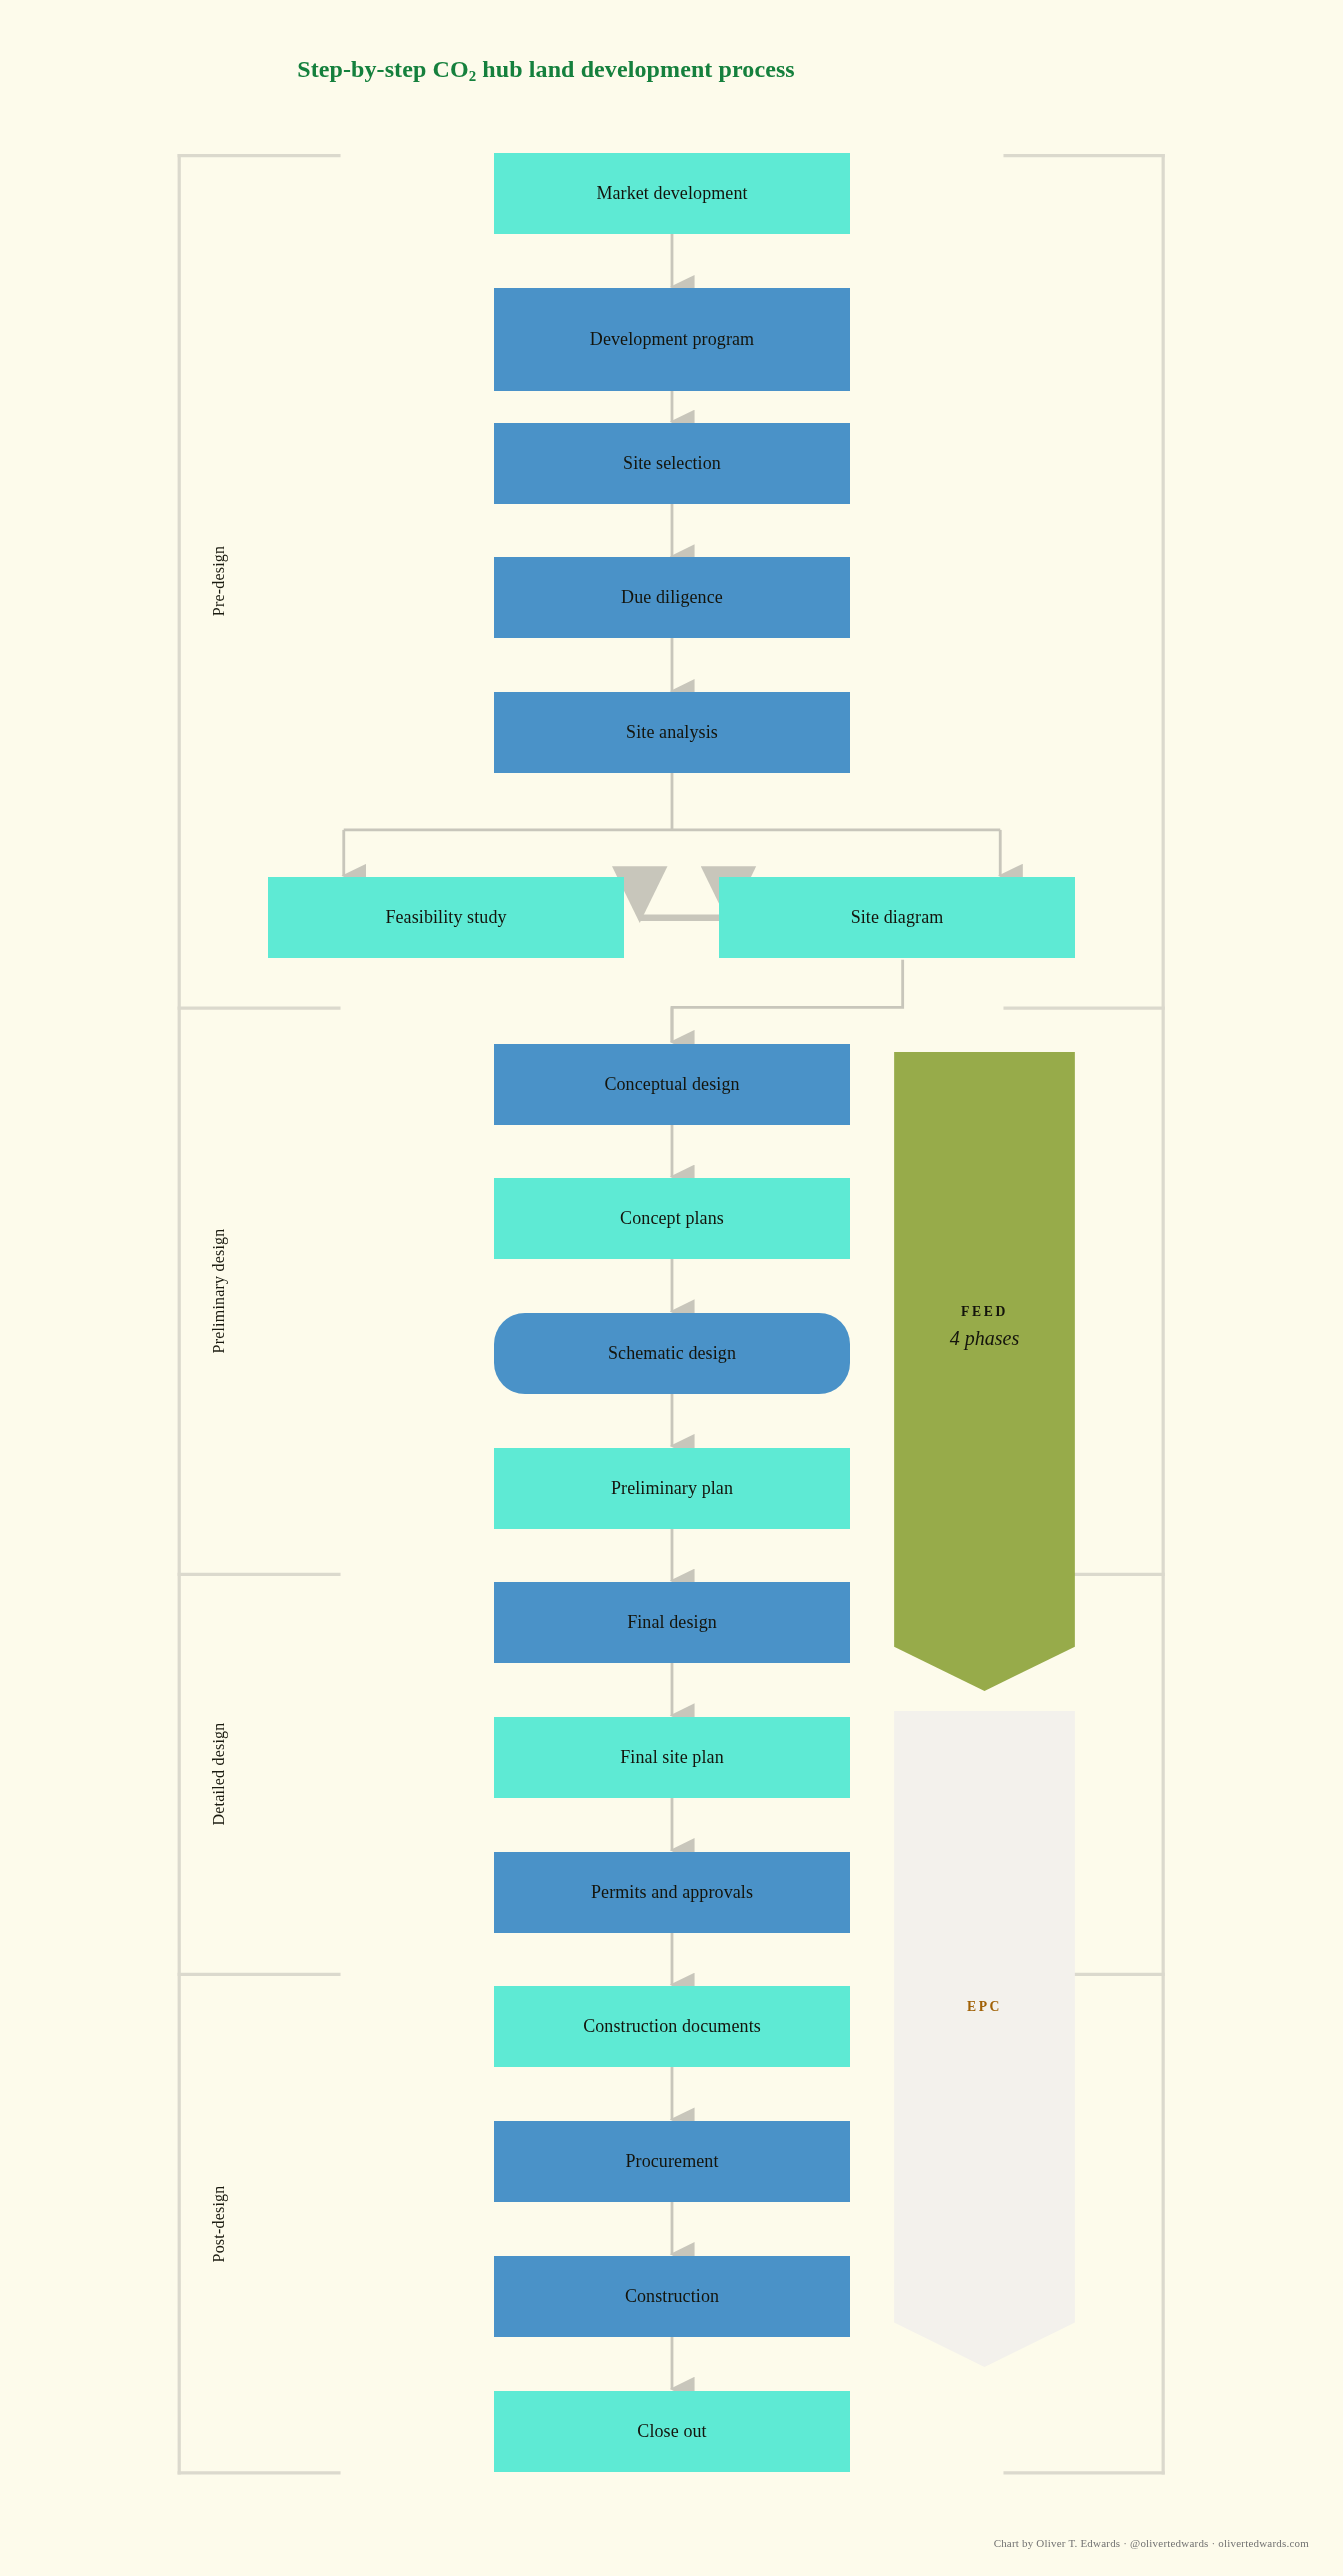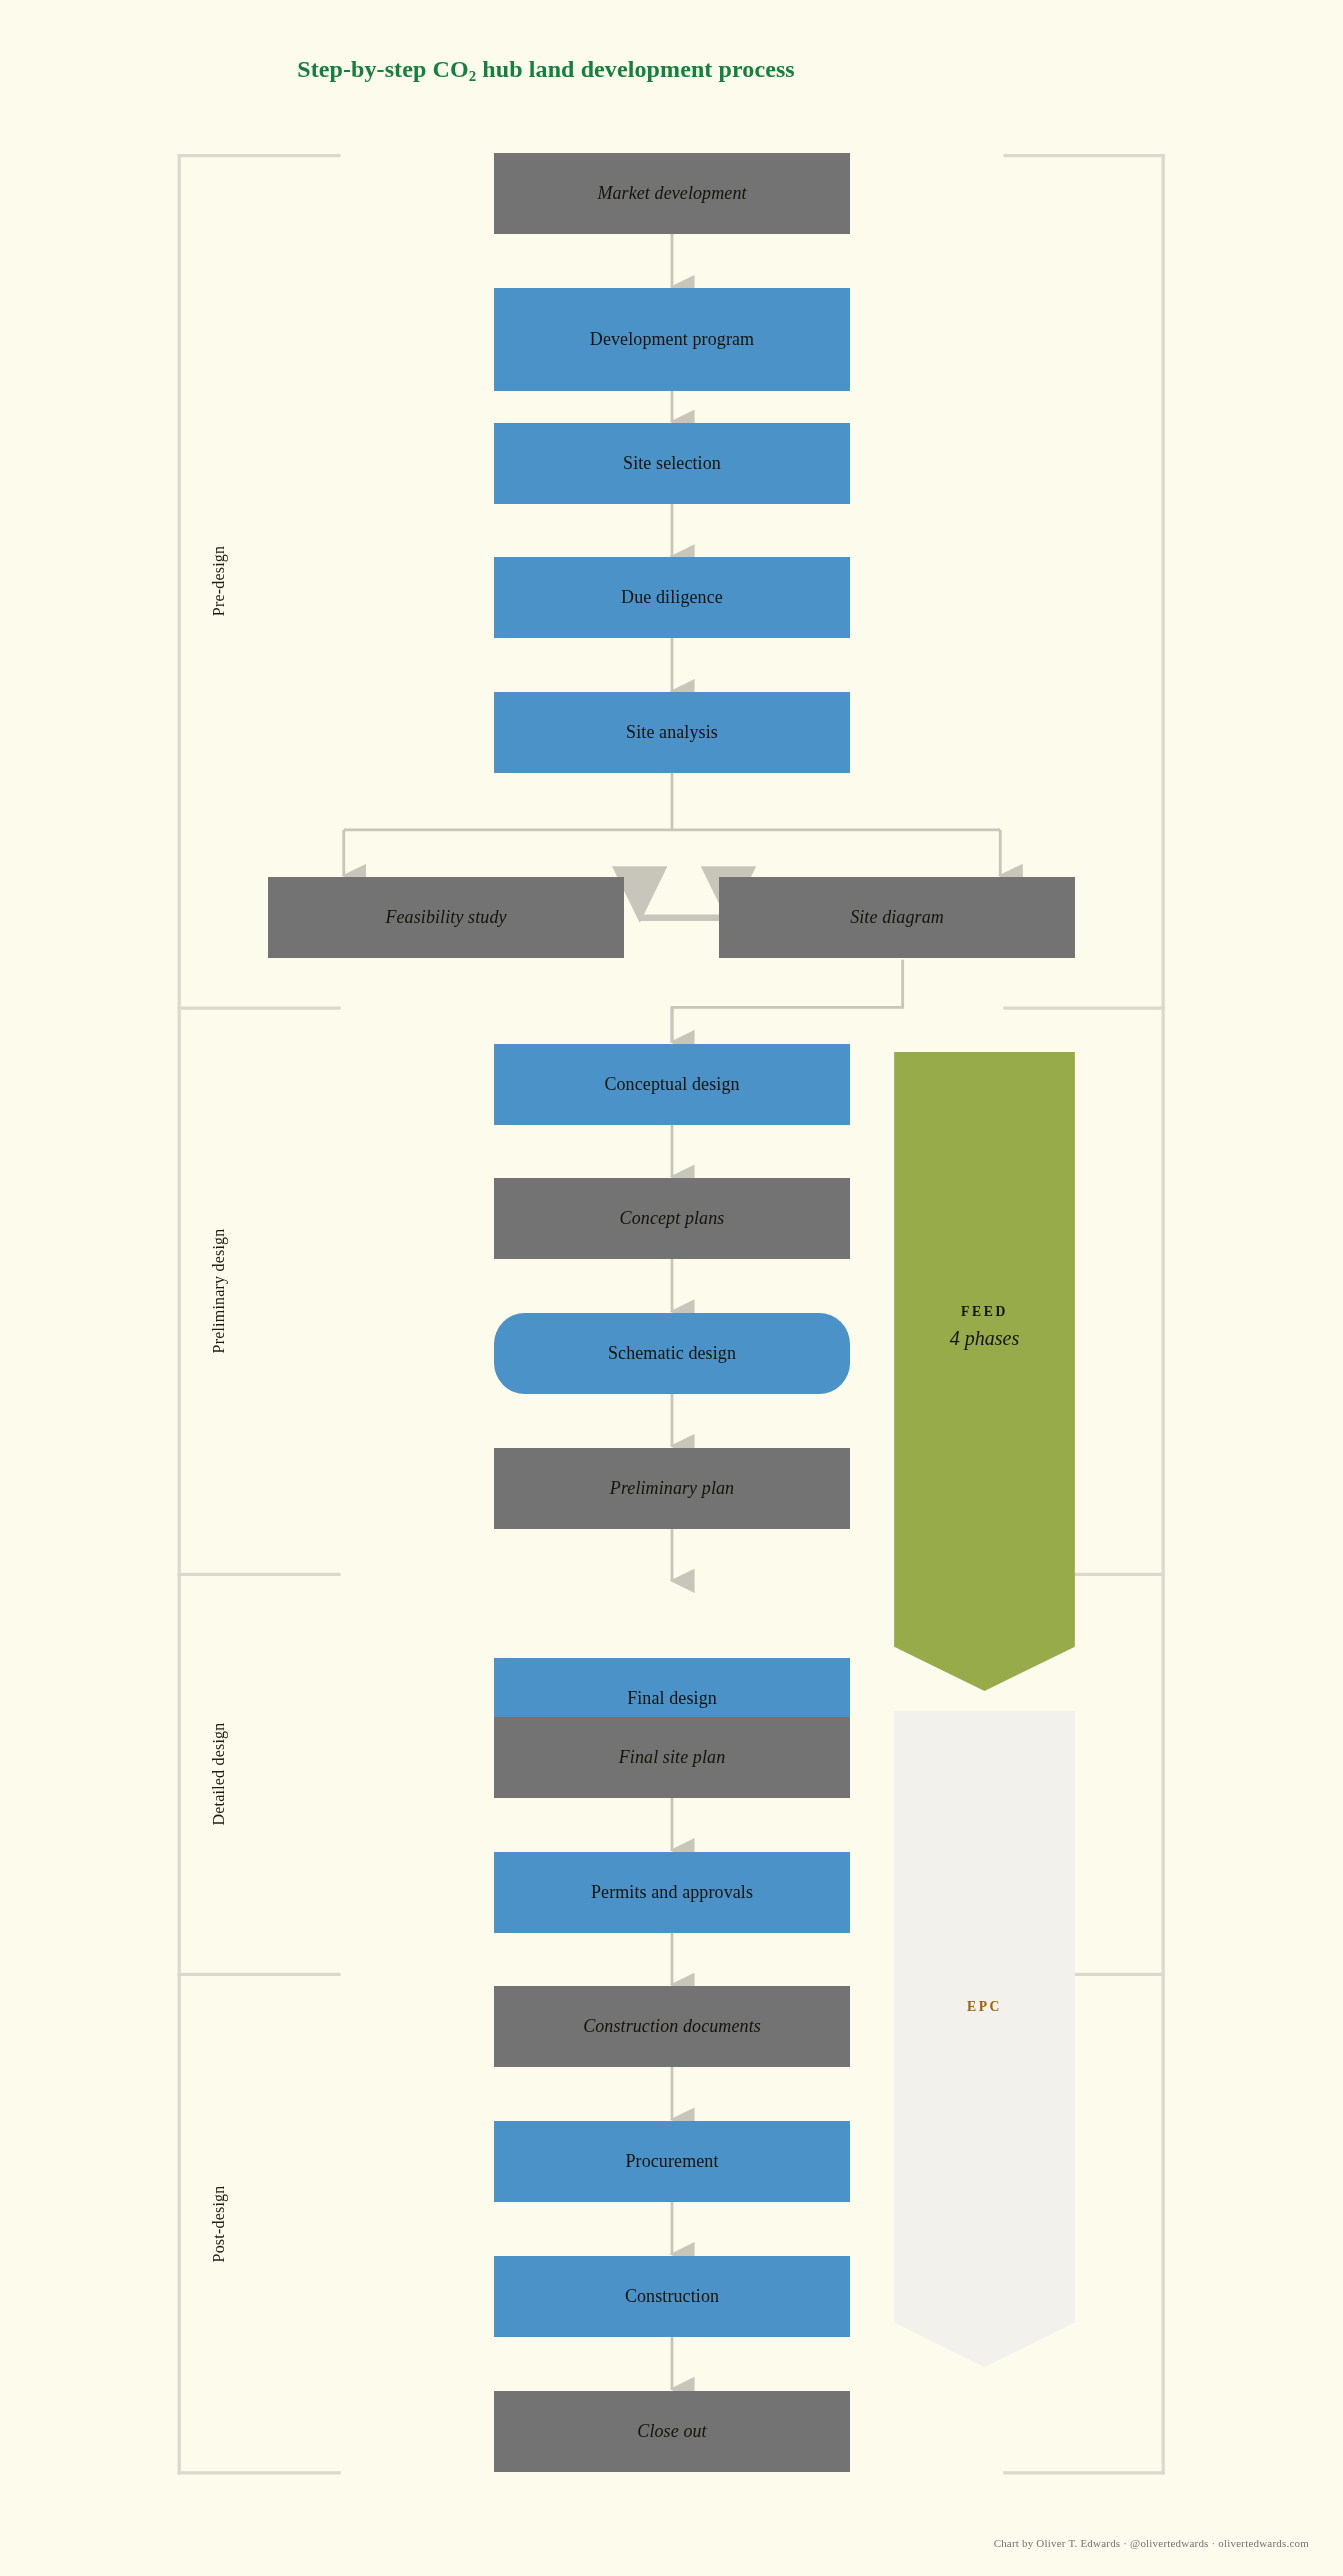--- a/index.html
+++ b/index.html
@@ -59,21 +59,21 @@
   .node {
     position: absolute;
     display: flex;
     align-items: center;
     justify-content: center;
     font-size: 18px;
     color: #14140c;
     letter-spacing: 0.1px;
     box-sizing: border-box;
   }
-  .node.grey  { background: #737373; font-style: italic; }
+  .node.grey  { background: #5eead4; }
   .node.blue  { background: #4a92c8; }
 
   
   #connectors {
     position: absolute;
     left: 0;
     top: 0;
     width: 1344px;
     height: 2576px;
     pointer-events: none;
@@ -243,21 +243,21 @@
 </div>
 
 <div class="node blue" style="left:494px; top:1313px; width:356px; height:81px;border-radius:31px;">
   <span>Schematic design</span>
 </div>
 
 <div class="node grey" style="left:494px; top:1448px; width:356px; height:81px;">
   <span>Preliminary plan</span>
 </div>
 
-<div class="node blue" style="left:494px; top:1658px; width:356px; height:81px;">
+<div class="node blue" style="left:494px; top:1582px; width:356px; height:81px;">
   <span>Final design</span>
 </div>
 
 <div class="node grey" style="left:494px; top:1717px; width:356px; height:81px;">
   <span>Final site plan</span>
 </div>
 
 <div class="node blue" style="left:494px; top:1852px; width:356px; height:81px;">
   <span>Permits and approvals</span>
 </div>

